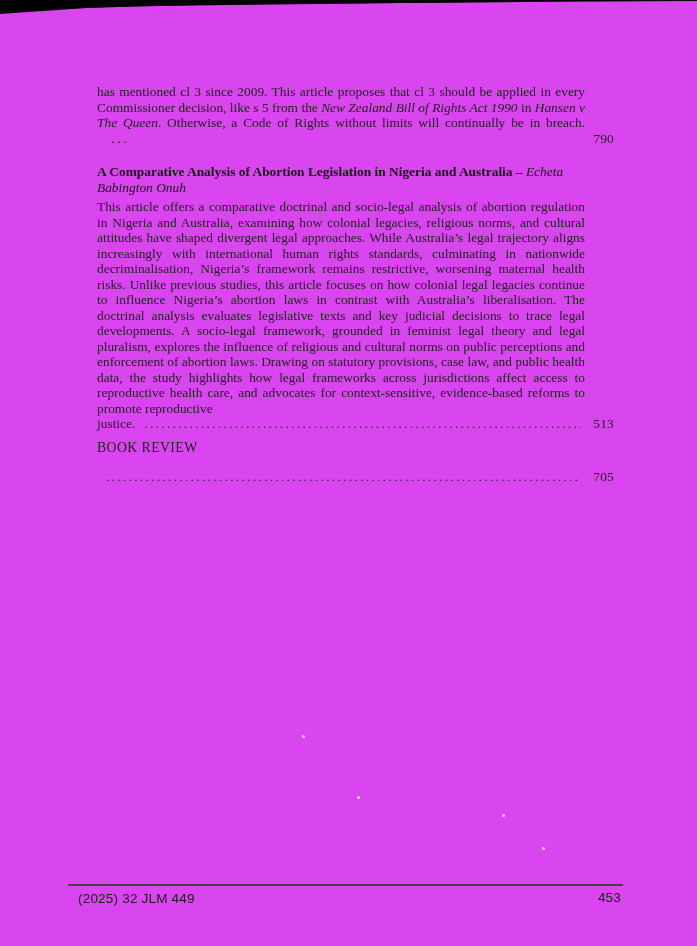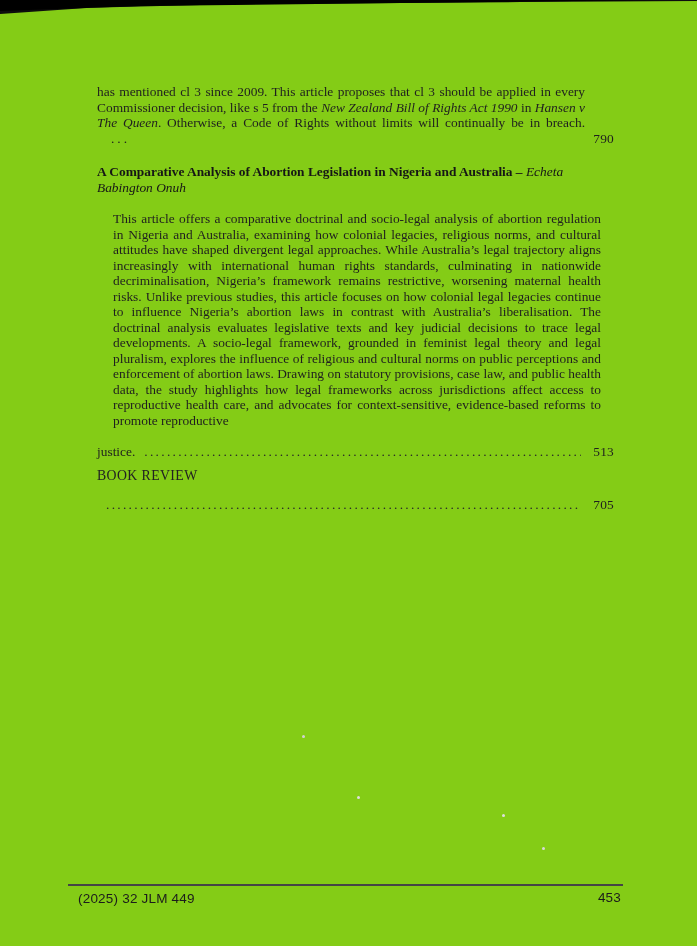--- a/index.html
+++ b/index.html
@@ -5,21 +5,21 @@
   html, body { margin: 0; padding: 0; }
   body {
     width: 697px; height: 946px;
     background: #ffffff;
     font-family: "Liberation Serif", "DejaVu Serif", serif;
     position: relative;
     overflow: hidden;
   }
   .page {
     position: absolute; inset: 0;
-    background: #84cc16;
+    background: #d946ef;
   }
   .edge-artifact {
     position: absolute; top: 0; left: 0;
     display: block;
   }
   .content {
     position: absolute;
     left: 97px; top: 84px;
     width: 517px;
     color: #1f1f1f;
@@ -38,21 +38,21 @@
     letter-spacing: 0.2px;
   }
   .article-title {
     width: 517px;
     margin: 0 0 4px 0;
     font-size: 13.4px;
     line-height: 15.5px;
     font-weight: normal;
     color: #161616;
   }
-  .abstract { margin: 16px; }
+  .abstract { margin: 0; }
   .leader-row {
     width: 517px;
     display: flex;
     align-items: baseline;
     line-height: 15.5px;
   }
   .dotfill {
     flex: 1 1 auto;
     overflow: hidden;
     white-space: nowrap;

